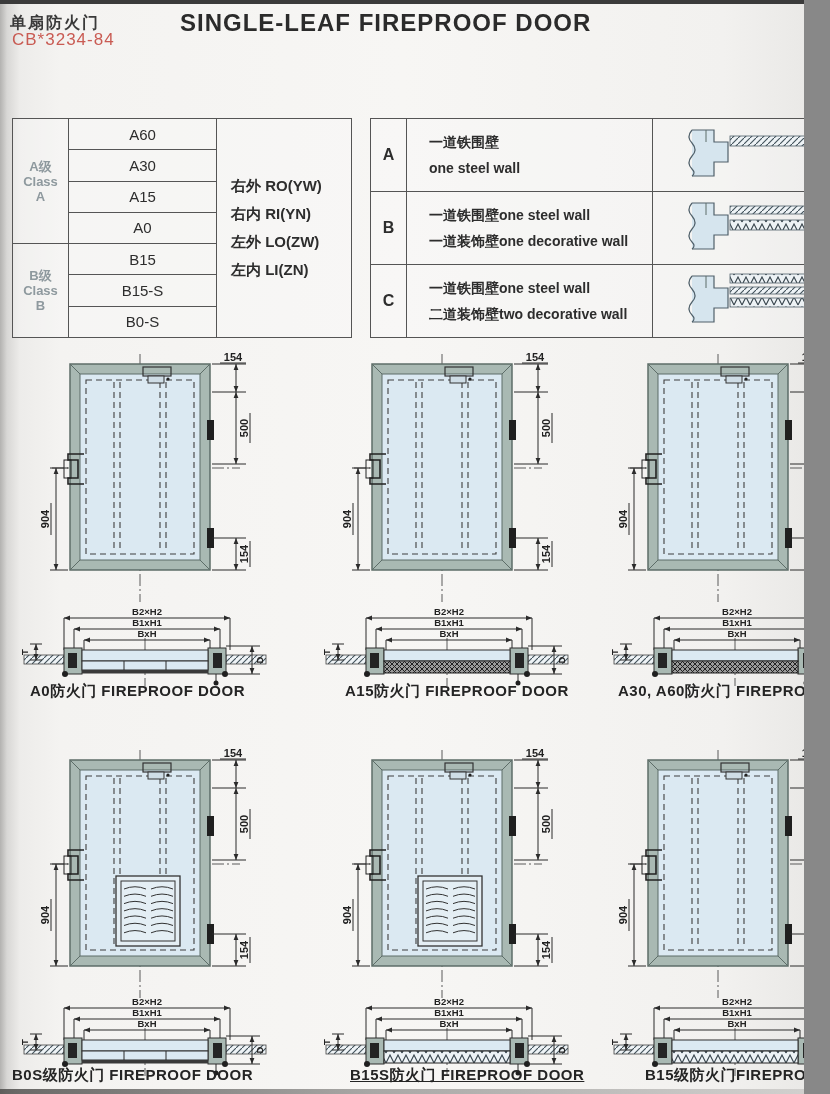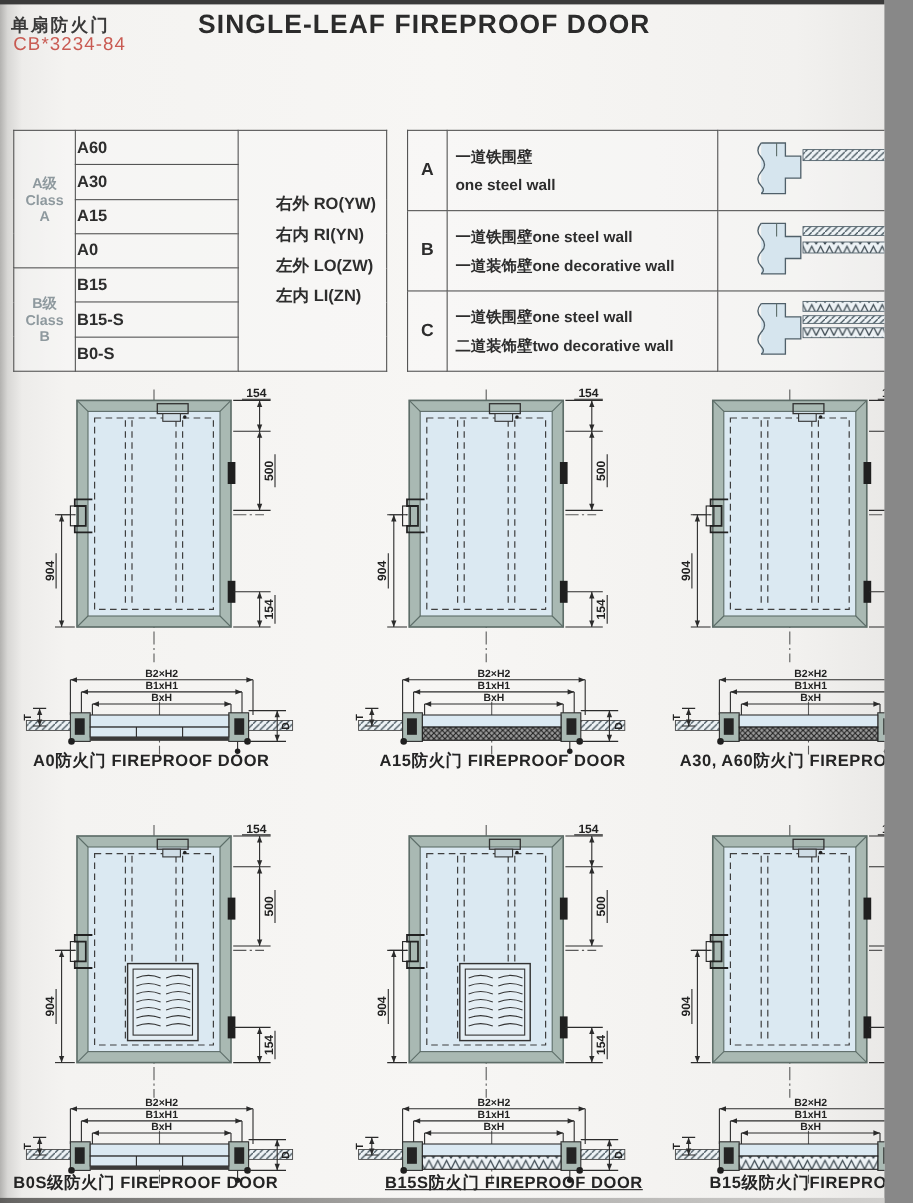--- a/index.html
+++ b/index.html
@@ -14,25 +14,25 @@
   .title-en{position:absolute;left:148px;top:9px;font-size:24px;font-weight:bold;letter-spacing:1px;color:#2b2b2b;margin-left:32px;}
   .std{position:absolute;left:12px;top:30px;font-size:17px;font-weight:normal;color:#c4473e;opacity:.88;letter-spacing:1px;}
   .desc-cn{position:absolute;left:12px;top:64px;font-size:14.5px;font-weight:bold;color:#3a3a3a;letter-spacing:1px;}
   .desc-en{position:absolute;left:12px;top:86px;font-size:15.5px;font-weight:600;color:#2a2a2a;}
   #class-table{left:12px;top:118px;width:340px;height:220px;}
   #wall-table{left:370px;top:118px;width:458px;height:220px;}
   table.ctb,table.wtb{border-collapse:collapse;width:100%;height:100%;table-layout:fixed;
     font-family:"Liberation Sans",sans-serif;background:rgba(250,250,249,.35);}
   table.ctb td,table.wtb td{border:1px solid #555;vertical-align:middle;}
   td.grp{color:#8e999e;font-weight:bold;font-size:13px;line-height:15px;text-align:center;}
-  td.mdl{font-weight:bold;font-size:15px;color:#2d2d2d;}
+  td.mdl{font-weight:normal;font-size:15px;color:#2d2d2d;text-align:center;}
   td.ori{text-align:left;padding-left:14px;font-weight:bold;font-size:15px;color:#2d2d2d;}
-  td.ori div{line-height:28px;white-space:nowrap;margin-left:20px;}
+  td.ori div{line-height:28px;white-space:nowrap;}
   td.wkey{font-weight:bold;font-size:16px;color:#2d2d2d;text-align:center;}
-  td.wdesc{text-align:left;padding-left:7px;font-weight:bold;font-size:14px;color:#2d2d2d;}
+  td.wdesc{text-align:left;padding-left:22px;font-weight:bold;font-size:14px;color:#2d2d2d;}
   td.wdesc div{line-height:26px;white-space:nowrap;}
   td.wdia{text-align:center;padding:0;}
   .cap{position:absolute;font-size:15px;font-weight:bold;color:#242424;letter-spacing:.5px;white-space:nowrap;}
   svg .dl{stroke:#2b2b2b;stroke-width:1;fill:none;}
   svg .fl{stroke:#5d6d68;stroke-width:1;fill:none;}
   svg .cl{stroke:#5a5a5a;stroke-width:1;stroke-dasharray:12 3 2 3;fill:none;}
   svg .dsh{stroke:#3f3f3f;stroke-width:1.1;stroke-dasharray:6 4;fill:none;}
   svg .dt{font:bold 11px "Liberation Sans",sans-serif;fill:#222;}
   svg .dt2{font:bold 9.5px "Liberation Sans",sans-serif;fill:#222;}
 </style>

